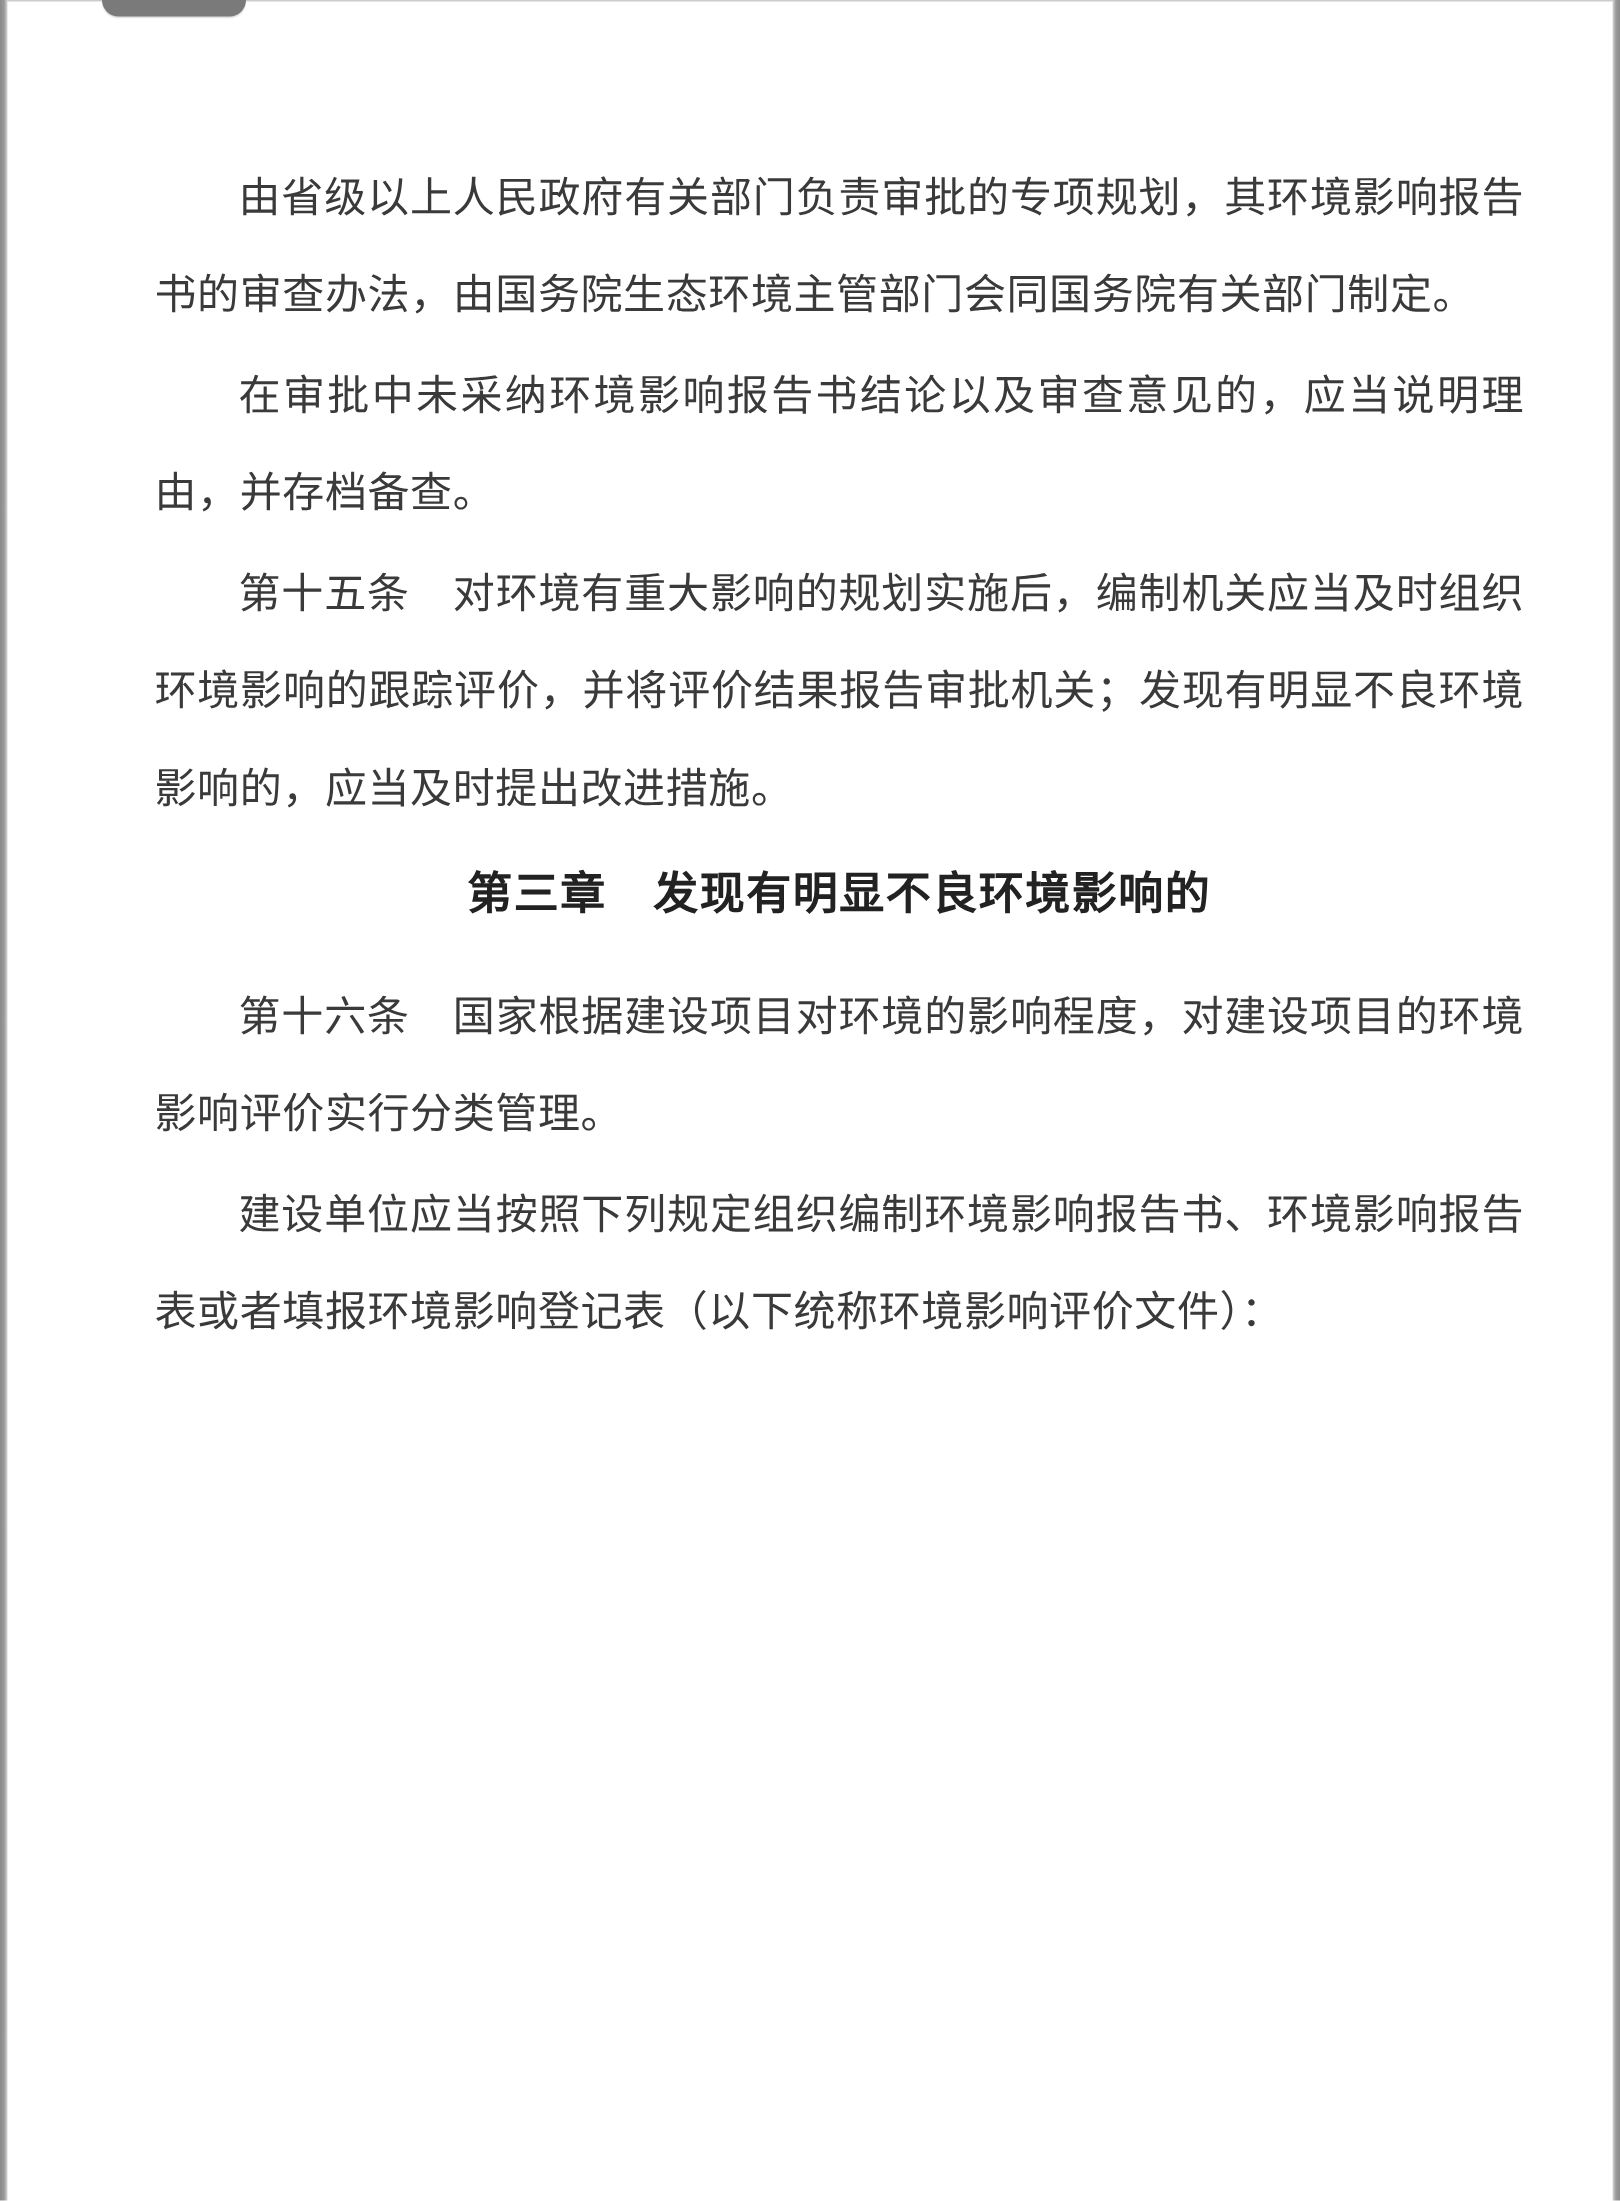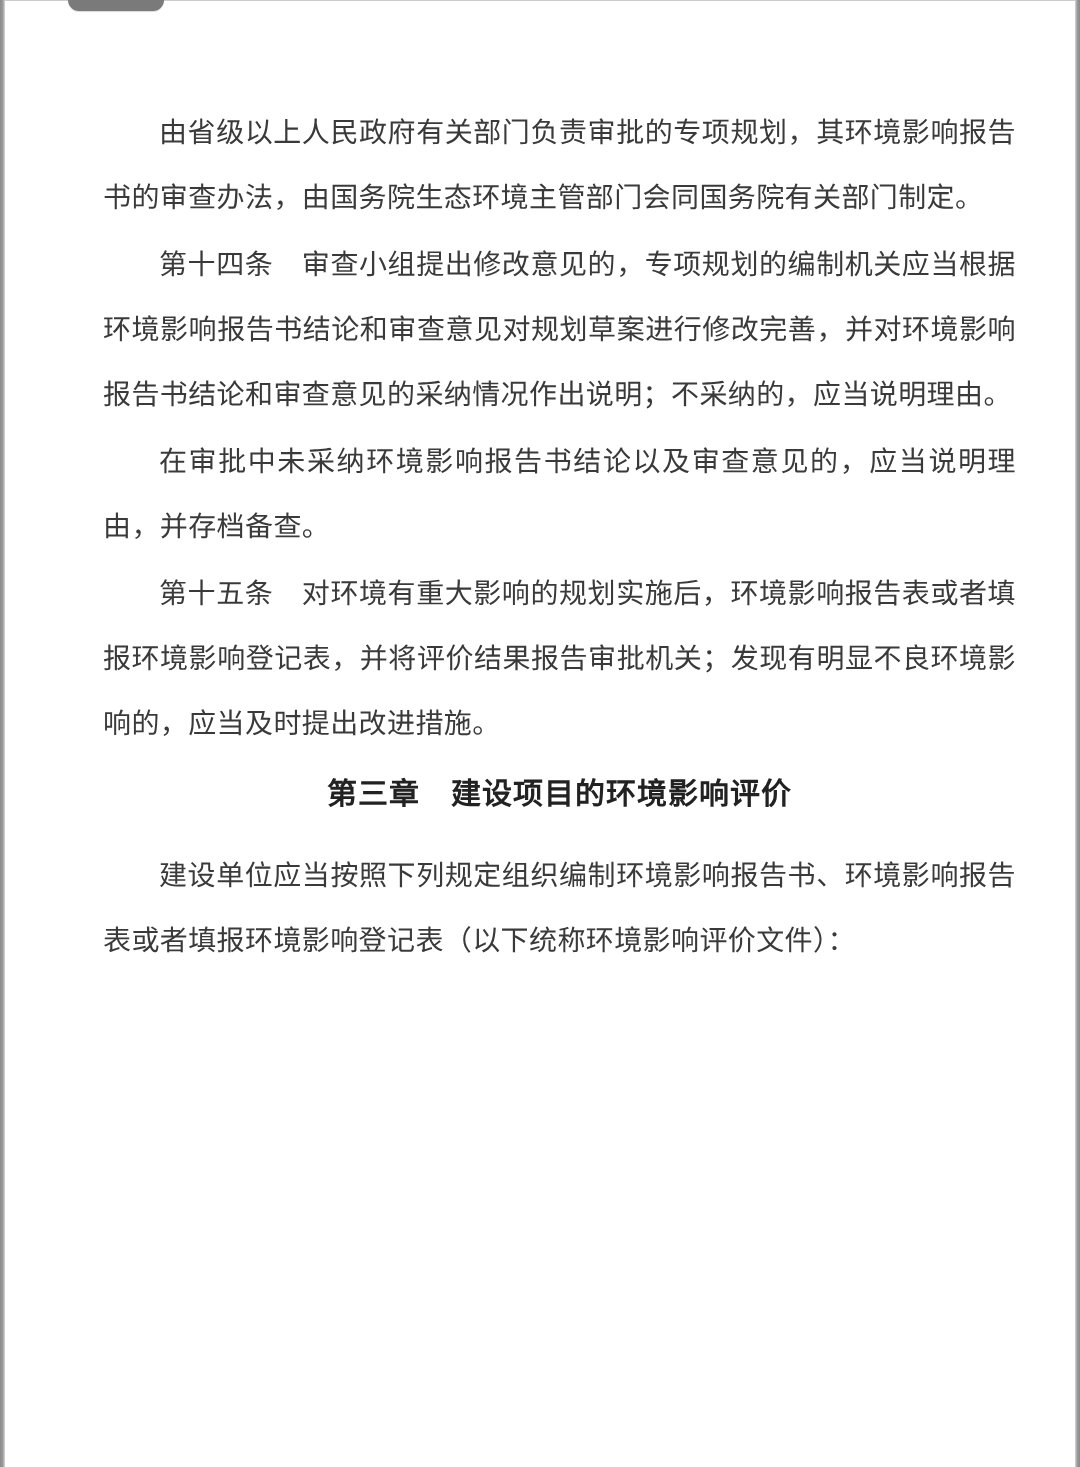--- a/index.html
+++ b/index.html
@@ -82,21 +82,21 @@
 <body>
 
 <div class="page">
   <div class="top-line"></div>
   <div class="edge left"></div>
   <div class="edge right"></div>
   <div class="top-tab"></div>
 
   <main class="content">
     <p>由省级以上人民政府有关部门负责审批的专项规划，其环境影响报告书的审查办法，由国务院生态环境主管部门会同国务院有关部门制定。</p>
-    <p>第十四条　审查小组提出修改意见的，专项规划的编制机关应当根据环境影响报告书结论和审查意见对规划草案进行修改完善，并对环境影响报告书结论和审查意见的采纳情况作出说明；不采纳的，应当说明理由。</p>
     <p>在审批中未采纳环境影响报告书结论以及审查意见的，应当说明理由，并存档备查。</p>
-    <p>第十五条　对环境有重大影响的规划实施后，环境影响报告表或者填报环境影响登记表，并将评价结果报告审批机关；发现有明显不良环境影响的，应当及时提出改进措施。</p>
+    <p>第十五条　对环境有重大影响的规划实施后，编制机关应当及时组织环境影响的跟踪评价，并将评价结果报告审批机关；发现有明显不良环境影响的，应当及时提出改进措施。</p>
 
-    <h2 class="chapter">第三章　建设项目的环境影响评价</h2>
+    <h2 class="chapter">第三章　发现有明显不良环境影响的</h2>
 
+    <p>第十六条　国家根据建设项目对环境的影响程度，对建设项目的环境影响评价实行分类管理。</p>
     <p>建设单位应当按照下列规定组织编制环境影响报告书、环境影响报告表或者填报环境影响登记表（以下统称环境影响评价文件）：</p>
   </main>
 </div>
 
 </body></html>

